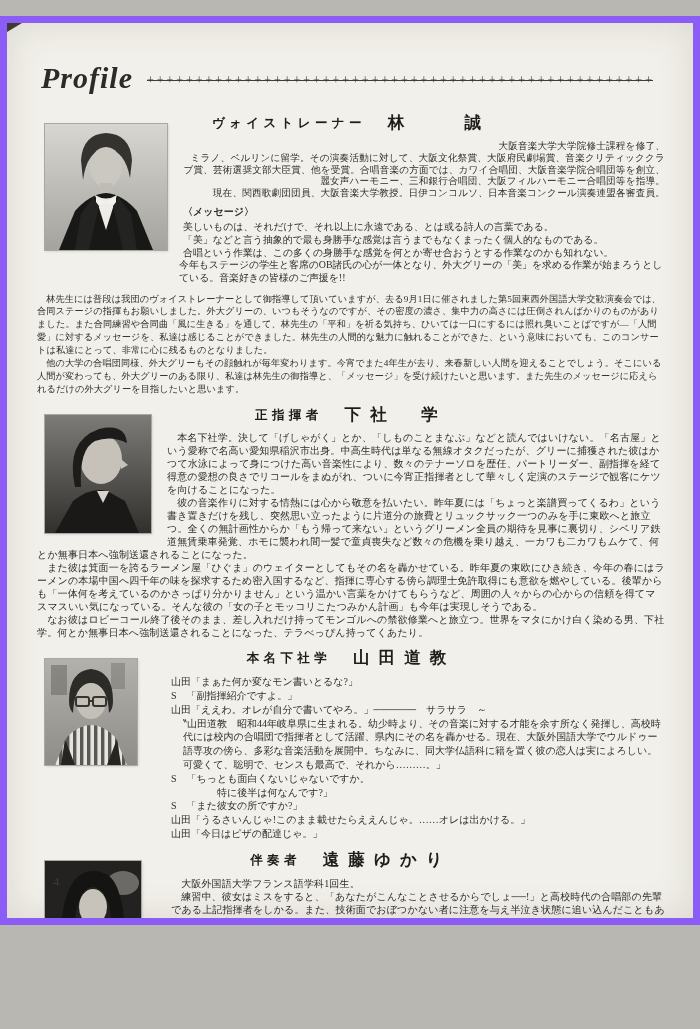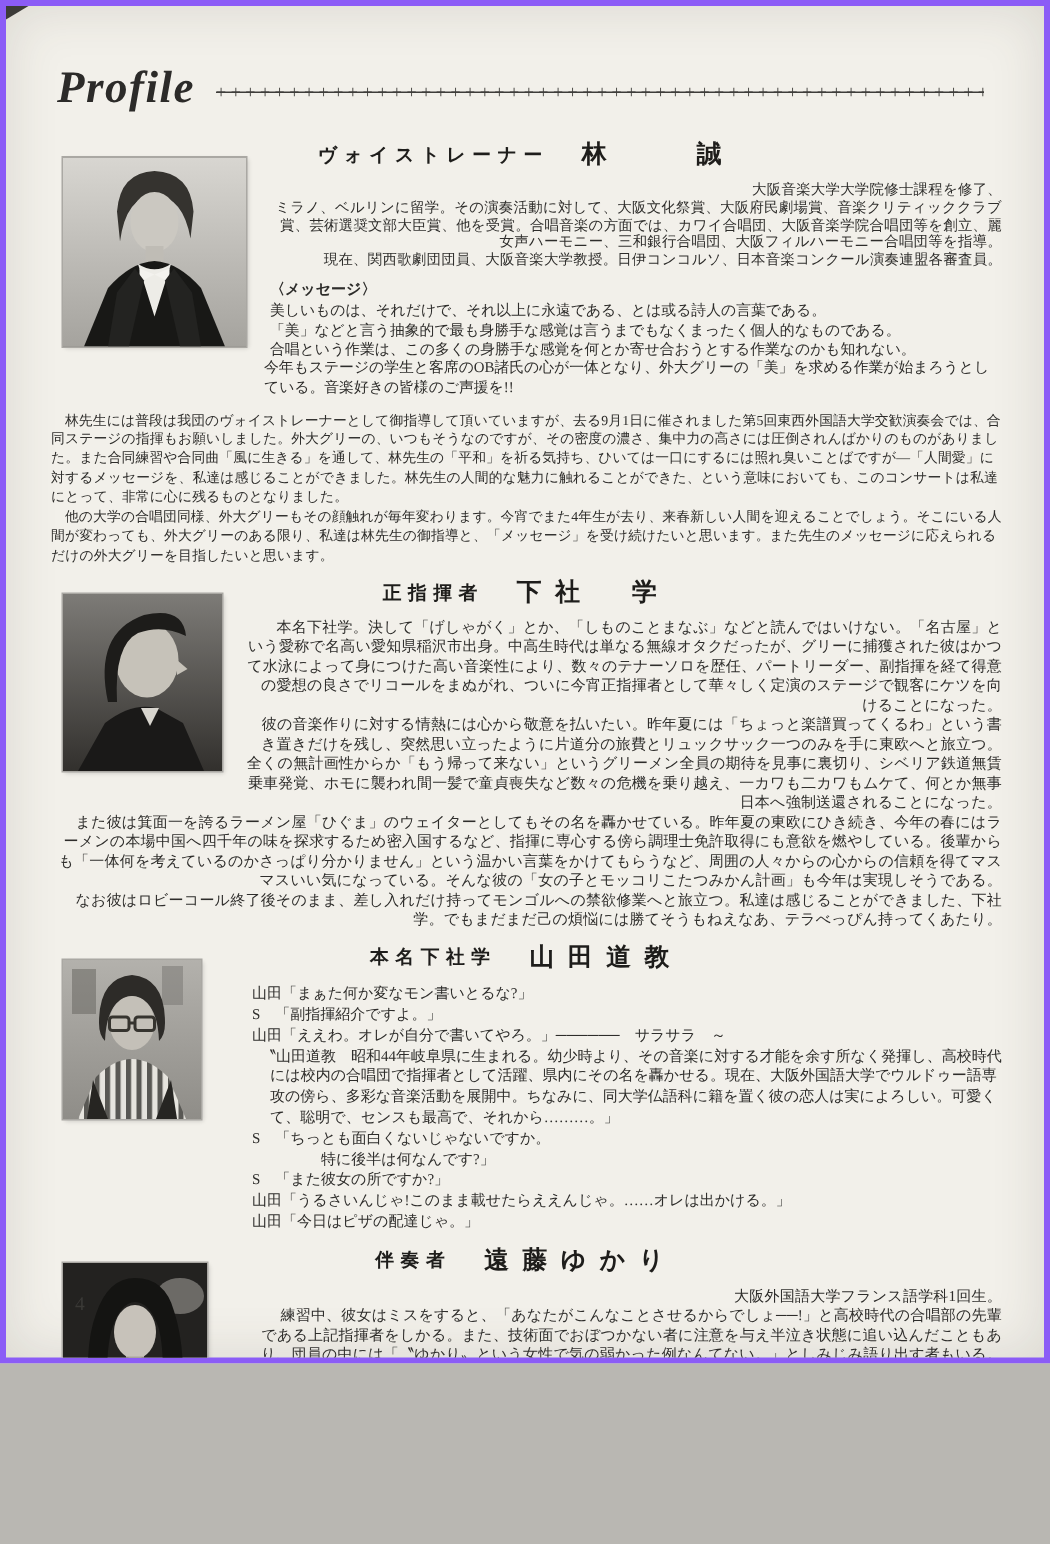--- a/index.html
+++ b/index.html
@@ -1,20 +1,20 @@
 <!DOCTYPE html>
 <html lang="ja"><head>
 <meta charset="utf-8">
 <style>
   html,body{margin:0;padding:0;background:#b9b7b2;}
   .page{
     position:relative;width:700px;height:909px;overflow:hidden;
-    background:#f2f0ea;border:4px solid #8b5cf6;box-sizing:border-box;
+    background:#f2f0ea;border:7px solid #8b5cf6;box-sizing:border-box;
     box-shadow:inset 0 0 36px rgba(70,62,48,.14);
-    font-family:"Liberation Serif","DejaVu Serif",serif;color:#2e2d2b;
+    font-family:"Liberation Serif","DejaVu Serif",serif;color:#2e2d2b;margin-top:16px;
   }
   .corner-mark{position:absolute;top:0;left:0;width:0;height:0;
     border-top:9px solid #3c3b38;border-right:15px solid transparent;}
   
   .titlebar{display:flex;align-items:center;gap:14px;padding:40px 40px 0 34px;}
   .title{font-style:italic;font-weight:600;font-size:30px;color:#2c2b29;letter-spacing:1px;line-height:1;}
   .deco{flex:1;overflow:hidden;white-space:nowrap;font-size:12px;letter-spacing:3px;
     color:#3e3d3a;text-decoration:line-through;margin-top:4px;}
   
   .content{padding:18px 28px 0 30px;}
@@ -30,21 +30,21 @@
   .photo svg{display:block;}
   .ind{margin-left:134px;}
   .bio{font-size:9.6px;line-height:1.24;letter-spacing:.02em;}
   .bio p{margin:0;text-align:right;}
   .msg-label{font-size:10px;font-weight:bold;margin:6px 0 2px;}
   .msg{font-size:9.9px;line-height:1.28;padding-left:8px;}
   .msg p{margin:0;}
   .footnote{clear:left;font-size:9.2px;line-height:1.4;margin-top:8px;letter-spacing:.01em;}
   .footnote p{margin:0;}
   .para{font-size:10px;line-height:1.3;letter-spacing:.015em;}
-  .para p{margin:0;text-align:right;}
+  .para p{margin:0;}
   .dialogue{font-size:10px;line-height:1.38;}
   .dialogue .line{padding-left:2.6em;text-indent:-2.6em;white-space:pre-wrap;margin:0;}
   .dialogue .line.quote{padding-left:1.2em;text-indent:-0.6em;}
   .page-number{position:absolute;left:46px;bottom:28px;font-size:13px;color:#3a3936;}
 </style>
 </head>
 <body>
 
 <div class="page">
   <div class="corner-mark"></div>
@@ -116,21 +116,21 @@
           <path d="M76,44 L83,50 L76,54 Z" fill="#c6c2b9"></path>
           <path d="M30,72 Q20,26 54,14 Q80,8 82,28 Q66,20 50,26 Q34,34 36,72 Z" fill="#1d1c1a"></path>
           <path d="M10,118 L28,86 Q46,72 62,76 L80,86 L94,118 Z" fill="#1a1918"></path>
           <path d="M52,76 L58,88 L64,76 Z" fill="#d8d5ce"></path>
         </svg>
       </div>
       <div class="para">
         <p>　本名下社学。決して「げしゃがく」とか、「しものことまなぶ」などと読んではいけない。「名古屋」という愛称で名高い愛知県稲沢市出身。中高生時代は単なる無線オタクだったが、グリーに捕獲された彼はかつて水泳によって身につけた高い音楽性により、数々のテナーソロを歴任、パートリーダー、副指揮を経て得意の愛想の良さでリコールをまぬがれ、ついに今宵正指揮者として華々しく定演のステージで観客にケツを向けることになった。</p>
         <p>　彼の音楽作りに対する情熱には心から敬意を払いたい。昨年夏には「ちょっと楽譜買ってくるわ」という書き置きだけを残し、突然思い立ったように片道分の旅費とリュックサック一つのみを手に東欧へと旅立つ。全くの無計画性からか「もう帰って来ない」というグリーメン全員の期待を見事に裏切り、シベリア鉄道無賃乗車発覚、ホモに襲われ間一髪で童貞喪失など数々の危機を乗り越え、一カワも二カワもムケて、何とか無事日本へ強制送還されることになった。</p>
         <p>　また彼は箕面一を誇るラーメン屋「ひぐま」のウェイターとしてもその名を轟かせている。昨年夏の東欧にひき続き、今年の春にはラーメンの本場中国へ四千年の味を探求するため密入国するなど、指揮に専心する傍ら調理士免許取得にも意欲を燃やしている。後輩からも「一体何を考えているのかさっぱり分かりません」という温かい言葉をかけてもらうなど、周囲の人々からの心からの信頼を得てマスマスいい気になっている。そんな彼の「女の子とモッコリこたつみかん計画」も今年は実現しそうである。</p>
-        <p>　なお彼はロビーコール終了後そのまま、差し入れだけ持ってモンゴルへの禁欲修業へと旅立つ。私達は感じることができました、下社学。でもまだまだ己の煩悩には勝てそうもねえなあ、テラべっぴん持ってくあたり。</p>
+        <p>　なお彼はロビーコール終了後そのまま、差し入れだけ持ってモンゴルへの禁欲修業へと旅立つ。世界をマタにかけ白く染める男、下社学。何とか無事日本へ強制送還されることになった、テラべっぴん持ってくあたり。</p>
       </div>
     </section>
 
     <section>
       <div class="sec-head">
         <span class="role">本名下社学</span>
         <span class="name">山田道教</span>
       </div>
       <div class="photo" style="width:92px;height:106px;">
         <svg width="92" height="106" viewBox="0 0 92 106" preserveAspectRatio="none">

